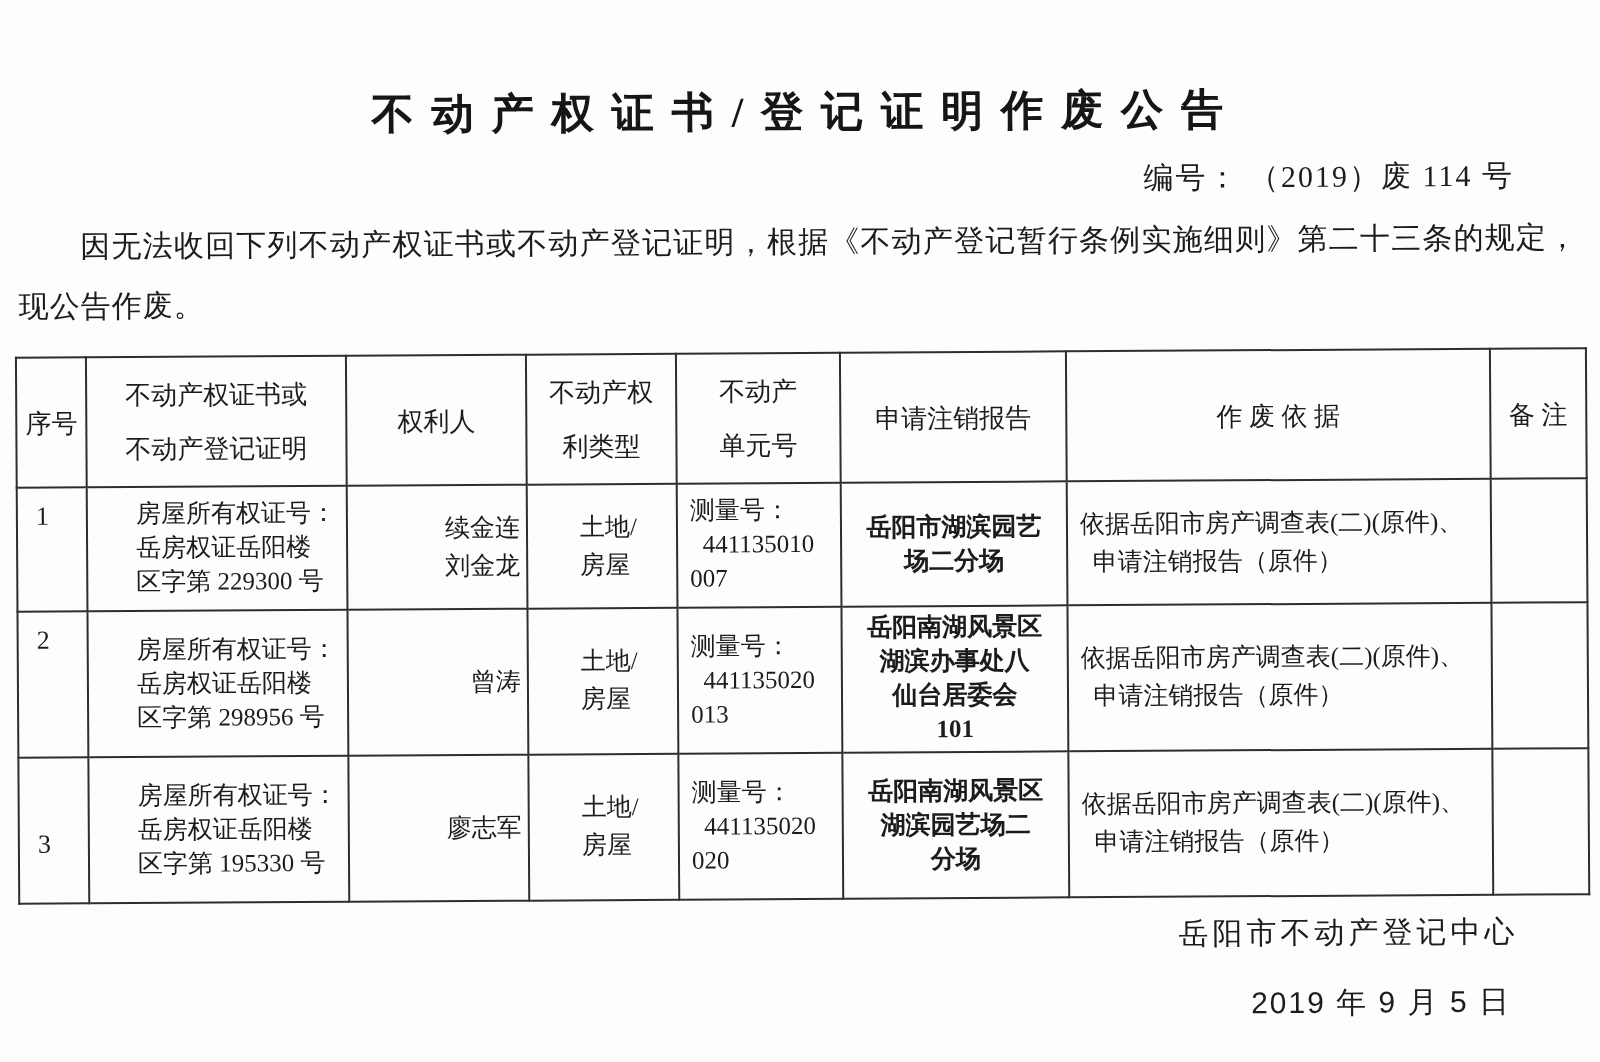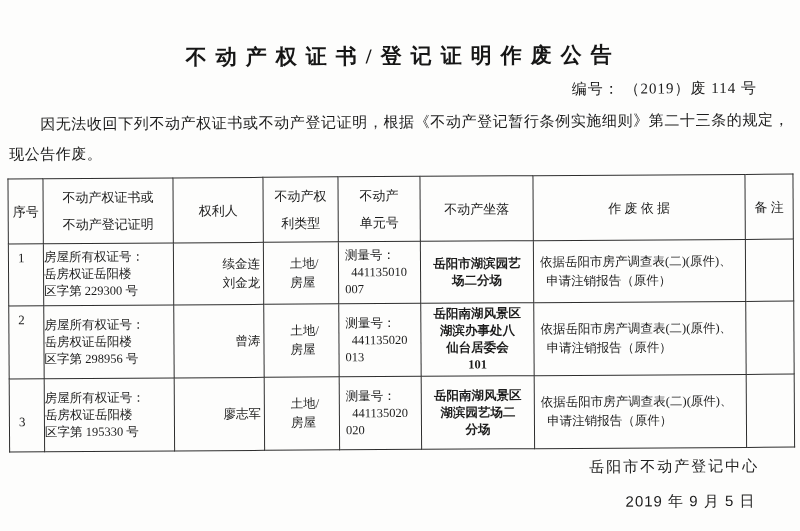--- a/index.html
+++ b/index.html
@@ -71,21 +71,21 @@
   .notice-table tr.row-2  { height: 65px; }
   .notice-table tr.row-3  { height: 73px; }
   .notice-table td {
     white-space: pre-wrap;
     line-height: 17px;
     padding: 2px 3px;
   }
   td.c-seq      { text-align: left; padding-left: 9px; font-size: 13px; }
   tr.row-1 td.c-seq, tr.row-2 td.c-seq { vertical-align: top; padding-top: 5px; }
   tr.row-3 td.c-seq { vertical-align: middle; padding-top: 14px; }
-  td.c-cert     { padding-left: 0; }
+  td.c-cert     { padding-left: 24px; }
   td.c-holder   { padding-left: 13px; line-height: 19px; text-align: right; }
   td.c-type     { padding-left: 26px; line-height: 19px; }
   td.c-unit     { padding-left: 6px; }
   td.c-loc      { text-align: center; font-weight: bold; }
   td.c-basis    { padding-left: 6px; line-height: 19px; }
   td.c-note     { }
   .footer-issuer {
     padding: 9px 42px 0 0;
     text-align: right;
     font-size: 15px;
@@ -125,21 +125,21 @@
       <tbody>
         <tr class="hdr">
           <th>序号</th>
           <th>不动产权证书或
 不动产登记证明</th>
           <th>权利人</th>
           <th>不动产权
 利类型</th>
           <th>不动产
 单元号</th>
-          <th>不动产坐落</th>
+          <th>申请注销报告</th>
           <th>作 废 依 据</th>
           <th>备 注</th>
         </tr>
 
         <tr class="row-1">
           <td class="c-seq">1</td>
           <td class="c-cert">房屋所有权证号：
 岳房权证岳阳楼
 区字第 229300 号</td>
           <td class="c-holder">续金连

